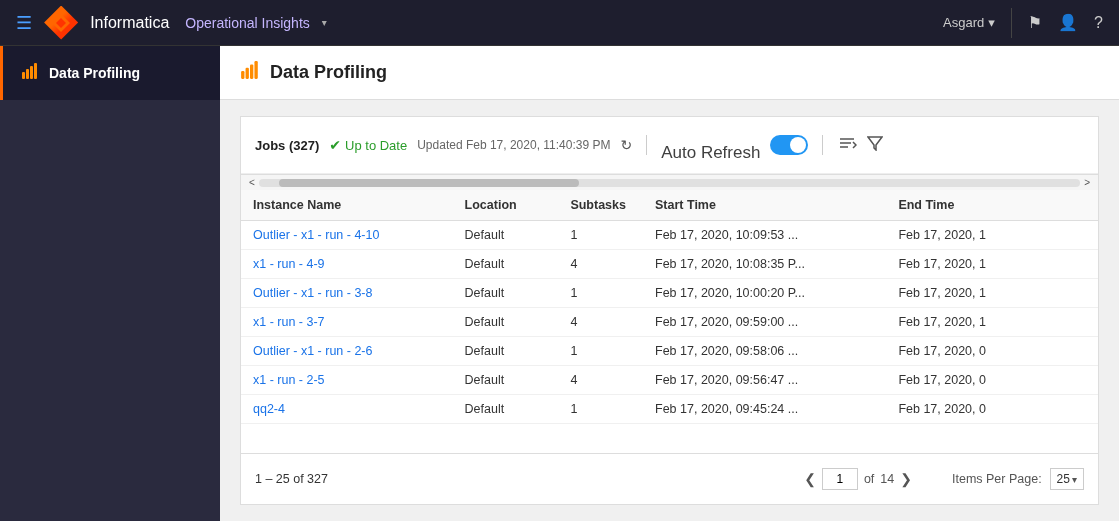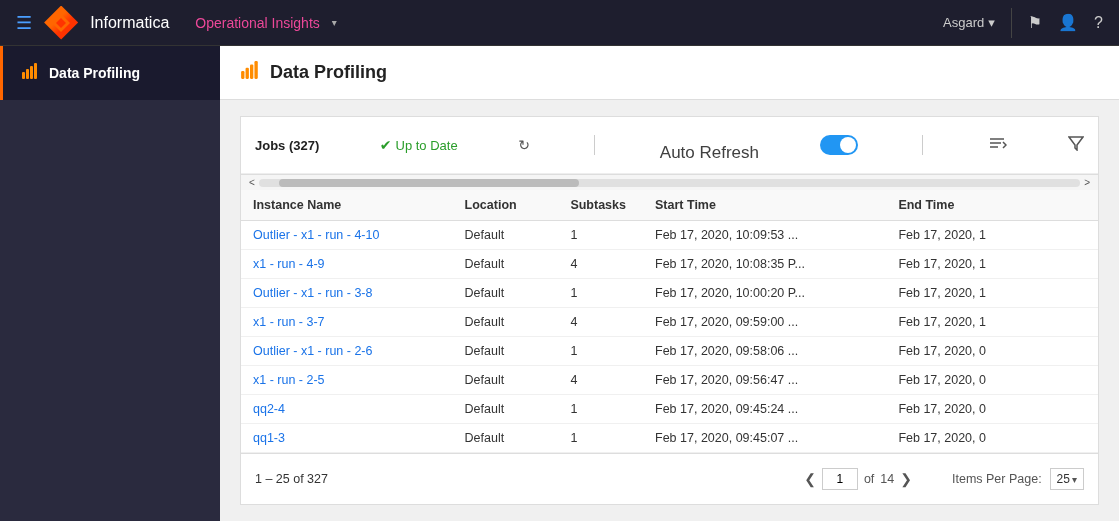--- a/index.html
+++ b/index.html
@@ -16,21 +16,21 @@
       border-bottom: 1px solid #333;
     }
     .hamburger-icon { color: #4a9eff; font-size: 18px; cursor: pointer; }
     .brand-logo {
       width: 34px; height: 34px;
       background: linear-gradient(135deg, #ff6600 40%, #ff3300 60%);
       clip-path: polygon(50% 0%, 100% 50%, 50% 100%, 0% 50%);
       display: flex; align-items: center; justify-content: center;
     }
     .brand-name { color: #fff; font-size: 16px; font-weight: 400; }
-    .app-name { color: #ec4899; font-size: 14px; margin-left: 14px; }
+    .app-name { color: #c4b5fd; font-size: 14px; margin-left: 4px; }
     .chevron-icon { color: #aaa; font-size: 10px; }
     .nav-spacer { flex: 1; }
     .nav-right { display: flex; align-items: center; gap: 16px; }
     .org-selector { display: flex; align-items: center; gap: 4px; color: #ccc; font-size: 13px; cursor: pointer; text-align: center; }
     .nav-icon { color: #ccc; font-size: 16px; cursor: pointer; }
     .nav-divider { width: 1px; height: 30px; background: #444; }
 
     
     .layout { display: flex; height: calc(521px - 46px); }
     .sidebar {
@@ -92,21 +92,20 @@
     }
 
     
     .toolbar {
       display: flex;
       align-items: center;
       padding: 10px 14px;
       border-bottom: 1px solid #eee;
       gap: 10px;
       flex-shrink: 0;
-      justify-content: space-between;
     }
     .jobs-count { font-weight: 600; color: #222; font-size: 13px; }
     .up-to-date-badge {
       display: flex; align-items: center; gap: 4px;
       color: #2a9d2a; font-size: 13px;
     }
     .check-icon { color: #2a9d2a; font-size: 14px; }
     .updated-text { color: #666; font-size: 12px; }
     .refresh-icon { color: #555; font-size: 14px; cursor: pointer; }
     .toolbar-divider { width: 1px; height: 20px; background: #ccc; margin: 0 4px; }
@@ -284,20 +283,21 @@
 
     <div class="content-area">
       <div class="table-container">
 
         <div class="toolbar">
           <span class="jobs-count">Jobs (327)</span>
           <div class="up-to-date-badge">
             <span class="check-icon">✔</span>
             <span>Up to Date</span>
           </div>
+          <span class="updated-text">Updated Feb 17, 2020, 11:40:39 PM</span>
           <span class="refresh-icon">↻</span>
           <div class="toolbar-divider"></div>
           <span class="auto-refresh-label">Auto Refresh</span>
           <div class="toggle-switch"></div>
           <div class="toolbar-divider"></div>
           <span class="sort-icon">
             <svg width="20" height="18" viewBox="0 0 20 18">
               <line x1="3" y1="5" x2="17" y2="5" stroke="#555" stroke-width="1.5"></line>
               <line x1="3" y1="9" x2="14" y2="9" stroke="#555" stroke-width="1.5"></line>
               <line x1="3" y1="13" x2="11" y2="13" stroke="#555" stroke-width="1.5"></line>
@@ -374,27 +374,20 @@
                   <td class="col-start">Feb 17, 2020, 09:56:47 ...</td>
                   <td class="col-end">Feb 17, 2020, 0</td>
                 </tr>
                 <tr>
                   <td class="col-instance"><a class="link-cell">qq2-4</a></td>
                   <td class="col-location">Default</td>
                   <td class="col-subtasks">1</td>
                   <td class="col-start">Feb 17, 2020, 09:45:24 ...</td>
                   <td class="col-end">Feb 17, 2020, 0</td>
                 </tr>
-                <tr>
-                  <td class="col-instance"><a class="link-cell">qq1-3</a></td>
-                  <td class="col-location">Default</td>
-                  <td class="col-subtasks">1</td>
-                  <td class="col-start">Feb 17, 2020, 09:45:07 ...</td>
-                  <td class="col-end">Feb 17, 2020, 0</td>
-                </tr>
               </tbody>
           </table>
         </div>
 
         <div class="pagination-bar">
           <span class="pagination-info">1 – 25 of 327</span>
           <div class="pagination-nav">
             <span class="page-arrow">❮</span>
             <input type="text" class="page-input" id="page-input-field" value="1" style="">
             <span class="page-of">of</span>

